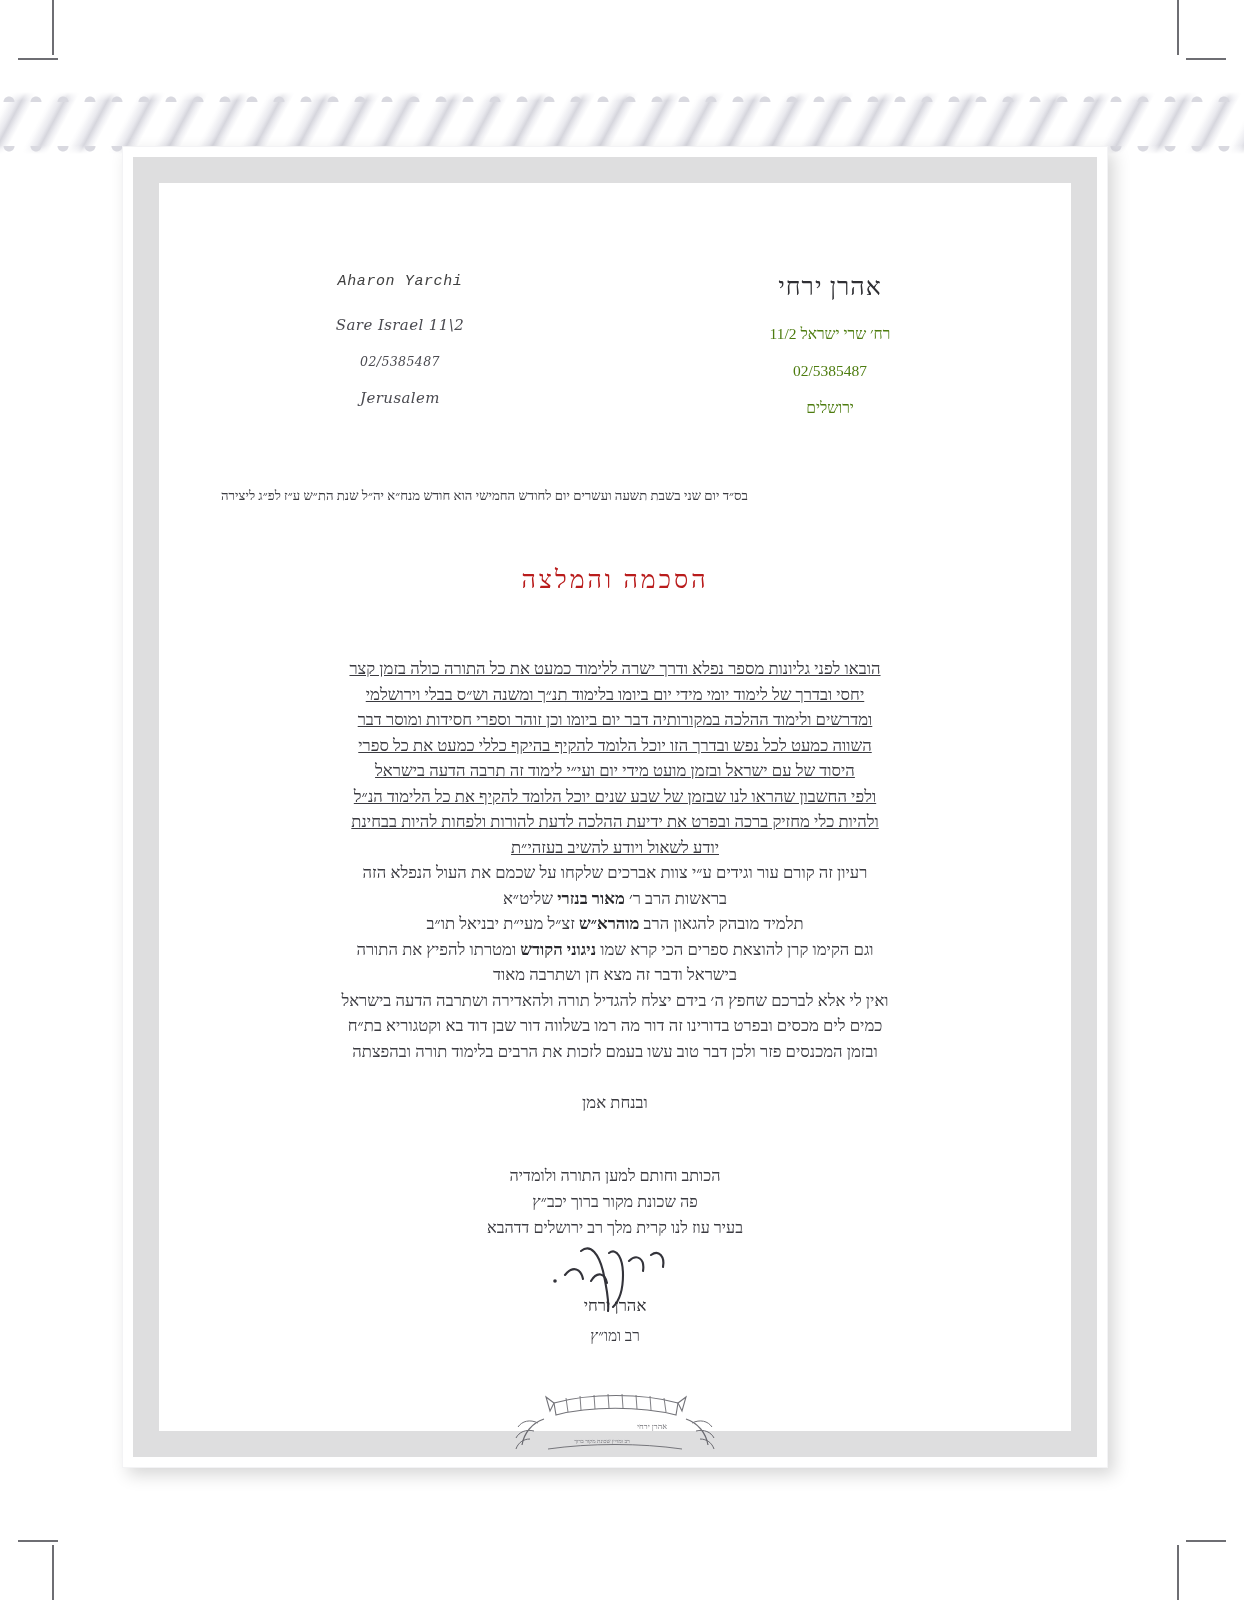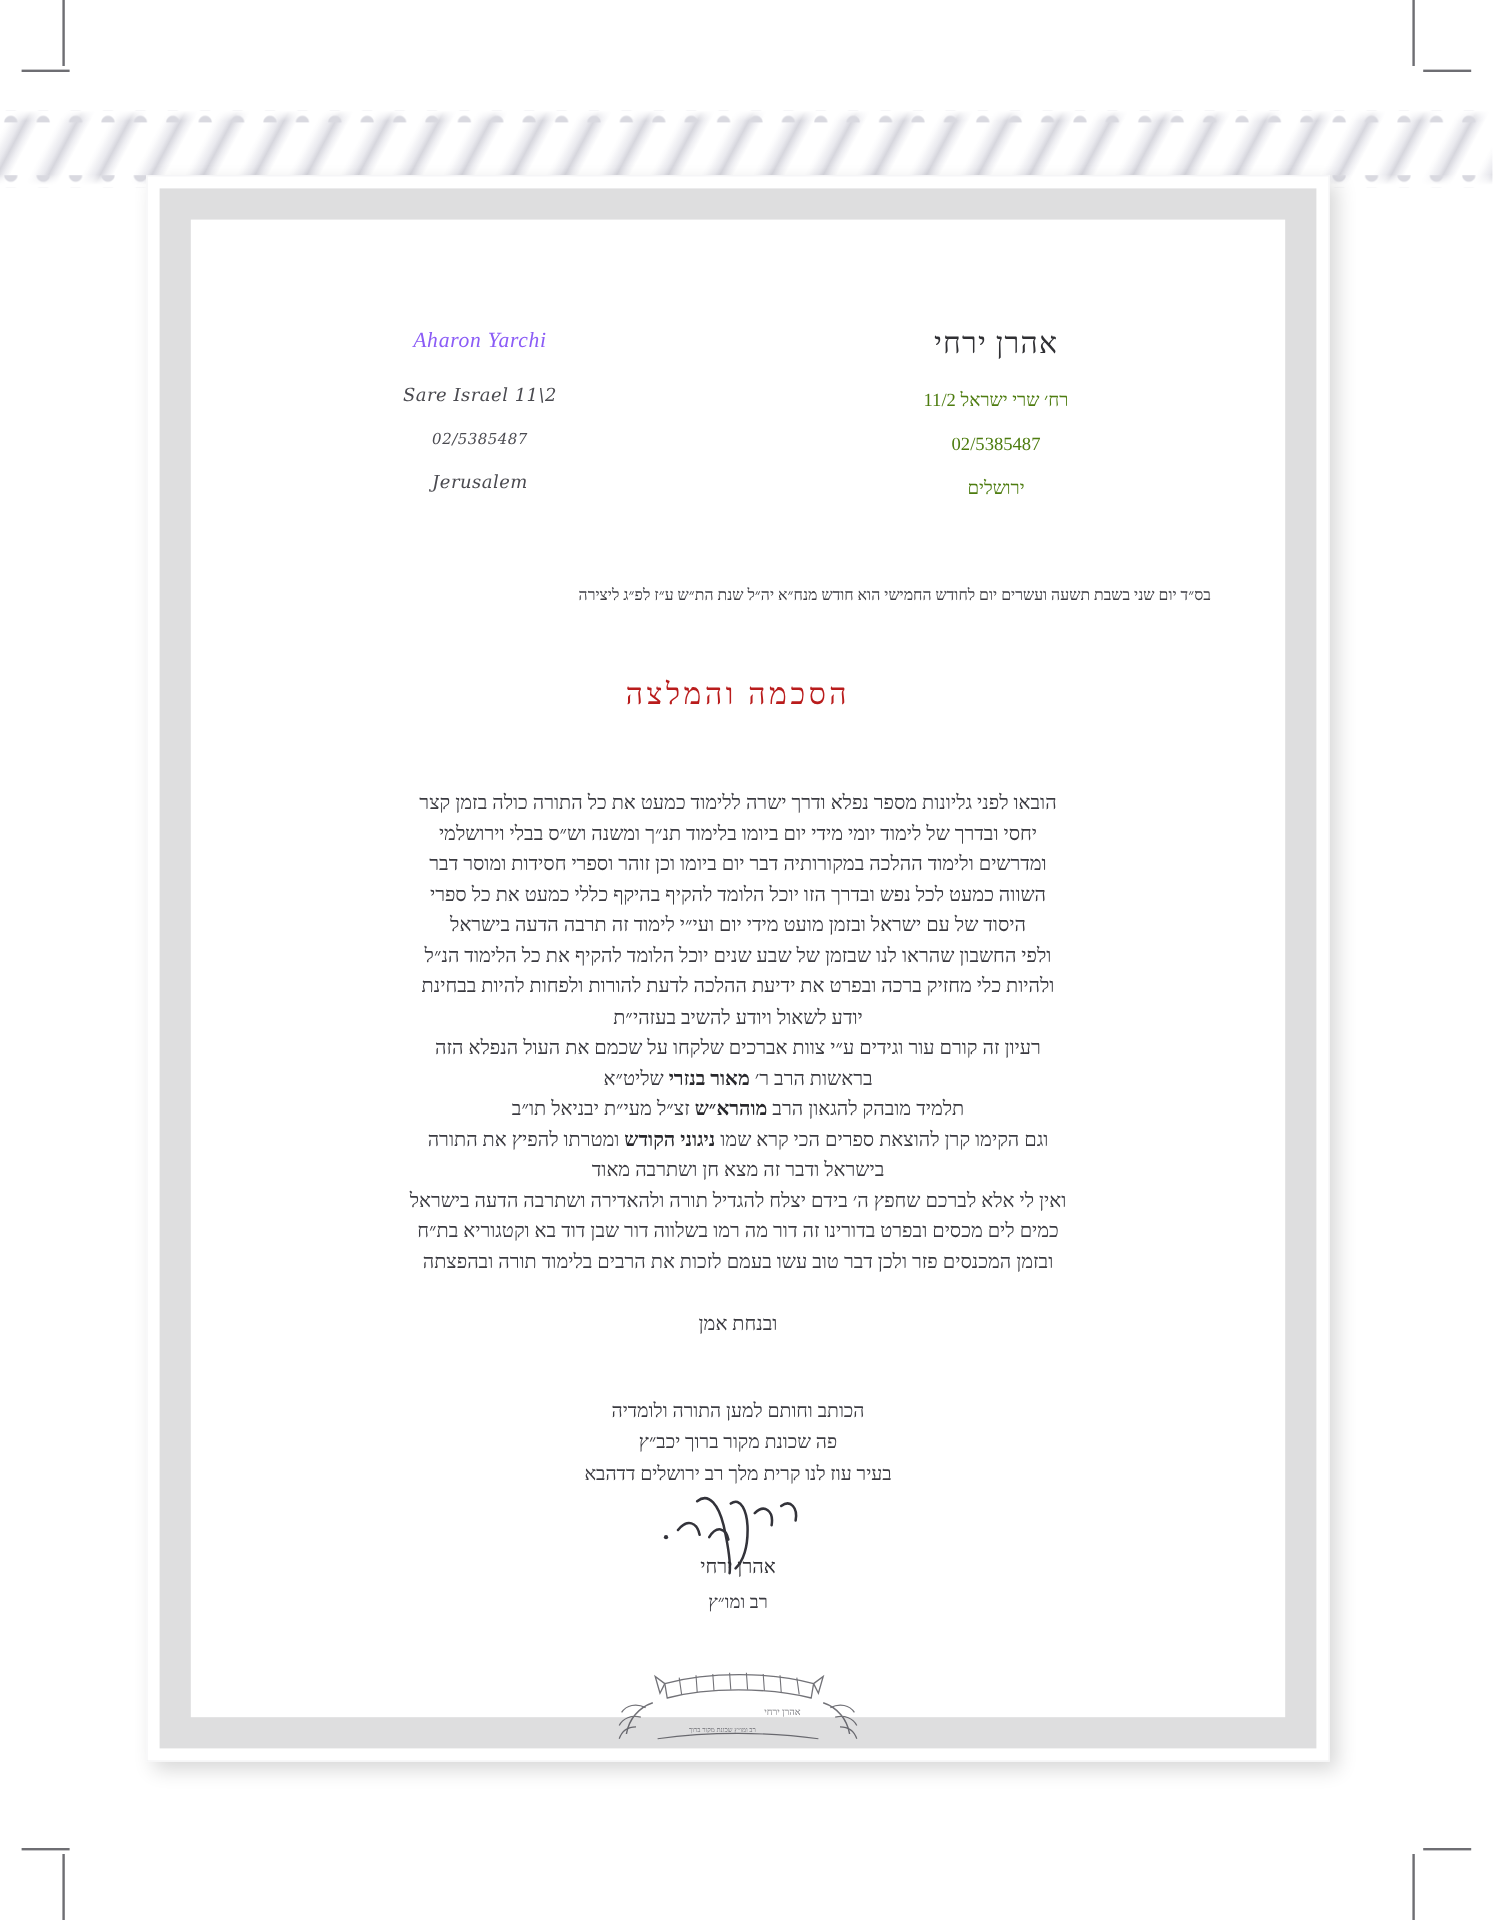--- a/index.html
+++ b/index.html
@@ -82,52 +82,52 @@
   .lh-he{align-items:center;width:330px;text-align:center;direction:rtl;}
   .lh-en{align-items:center;width:330px;text-align:center;}
 
   .lh-he .name{
     font-size:25px;color:#2f2f33;letter-spacing:1px;
     font-weight:400;margin-bottom:24px;
   }
   .lh-he .line{font-size:15.5px;color:#4d7c0f;margin-bottom:19px;}
 
   .lh-en .name{
-    font-family:Liberation Serif, serif;
-    font-style:italic;font-size:18px;color:#8b5cf6;
+    font-family:Liberation Mono, monospace;
+    font-style:italic;font-size:15px;color:#404040;
     margin-bottom:26px;letter-spacing:.6px;
   }
   .lh-en .line{
     font-family:"DejaVu Serif",serif;font-style:italic;
     font-size:15px;color:#4a4a50;margin-bottom:20px;letter-spacing:.4px;
   }
   .lh-en .line.small{font-size:12.5px;}
 
   
   .dateline{
-    direction:rtl;text-align:right;
+    direction:rtl;text-align:left;
     font-size:13.2px;color:#3a3a40;
     margin:52px 10px 0 10px;letter-spacing:0;
   }
 
   
   .doc-title{
     direction:rtl;text-align:center;
     font-size:25px;color:#b91c1c;
     letter-spacing:3px;margin-top:62px;
   }
 
   
   .body{
     direction:rtl;text-align:center;
     margin:62px 18px 0 18px;
     font-size:16.6px;line-height:25.5px;color:#3a3a40;
   }
   .body p{margin:0;}
-  .body .blk{margin-top:0;}
+  .body .blk{margin-top:0;text-decoration:underline;}
   .body b{font-weight:700;color:#27272b;}
 
   
   .sign{
     direction:rtl;text-align:center;
     margin-top:48px;font-size:16.2px;line-height:26px;color:#3a3a40;
   }
   .sig-graphic{
     position:relative;height:52px;margin-top:6px;
   }

